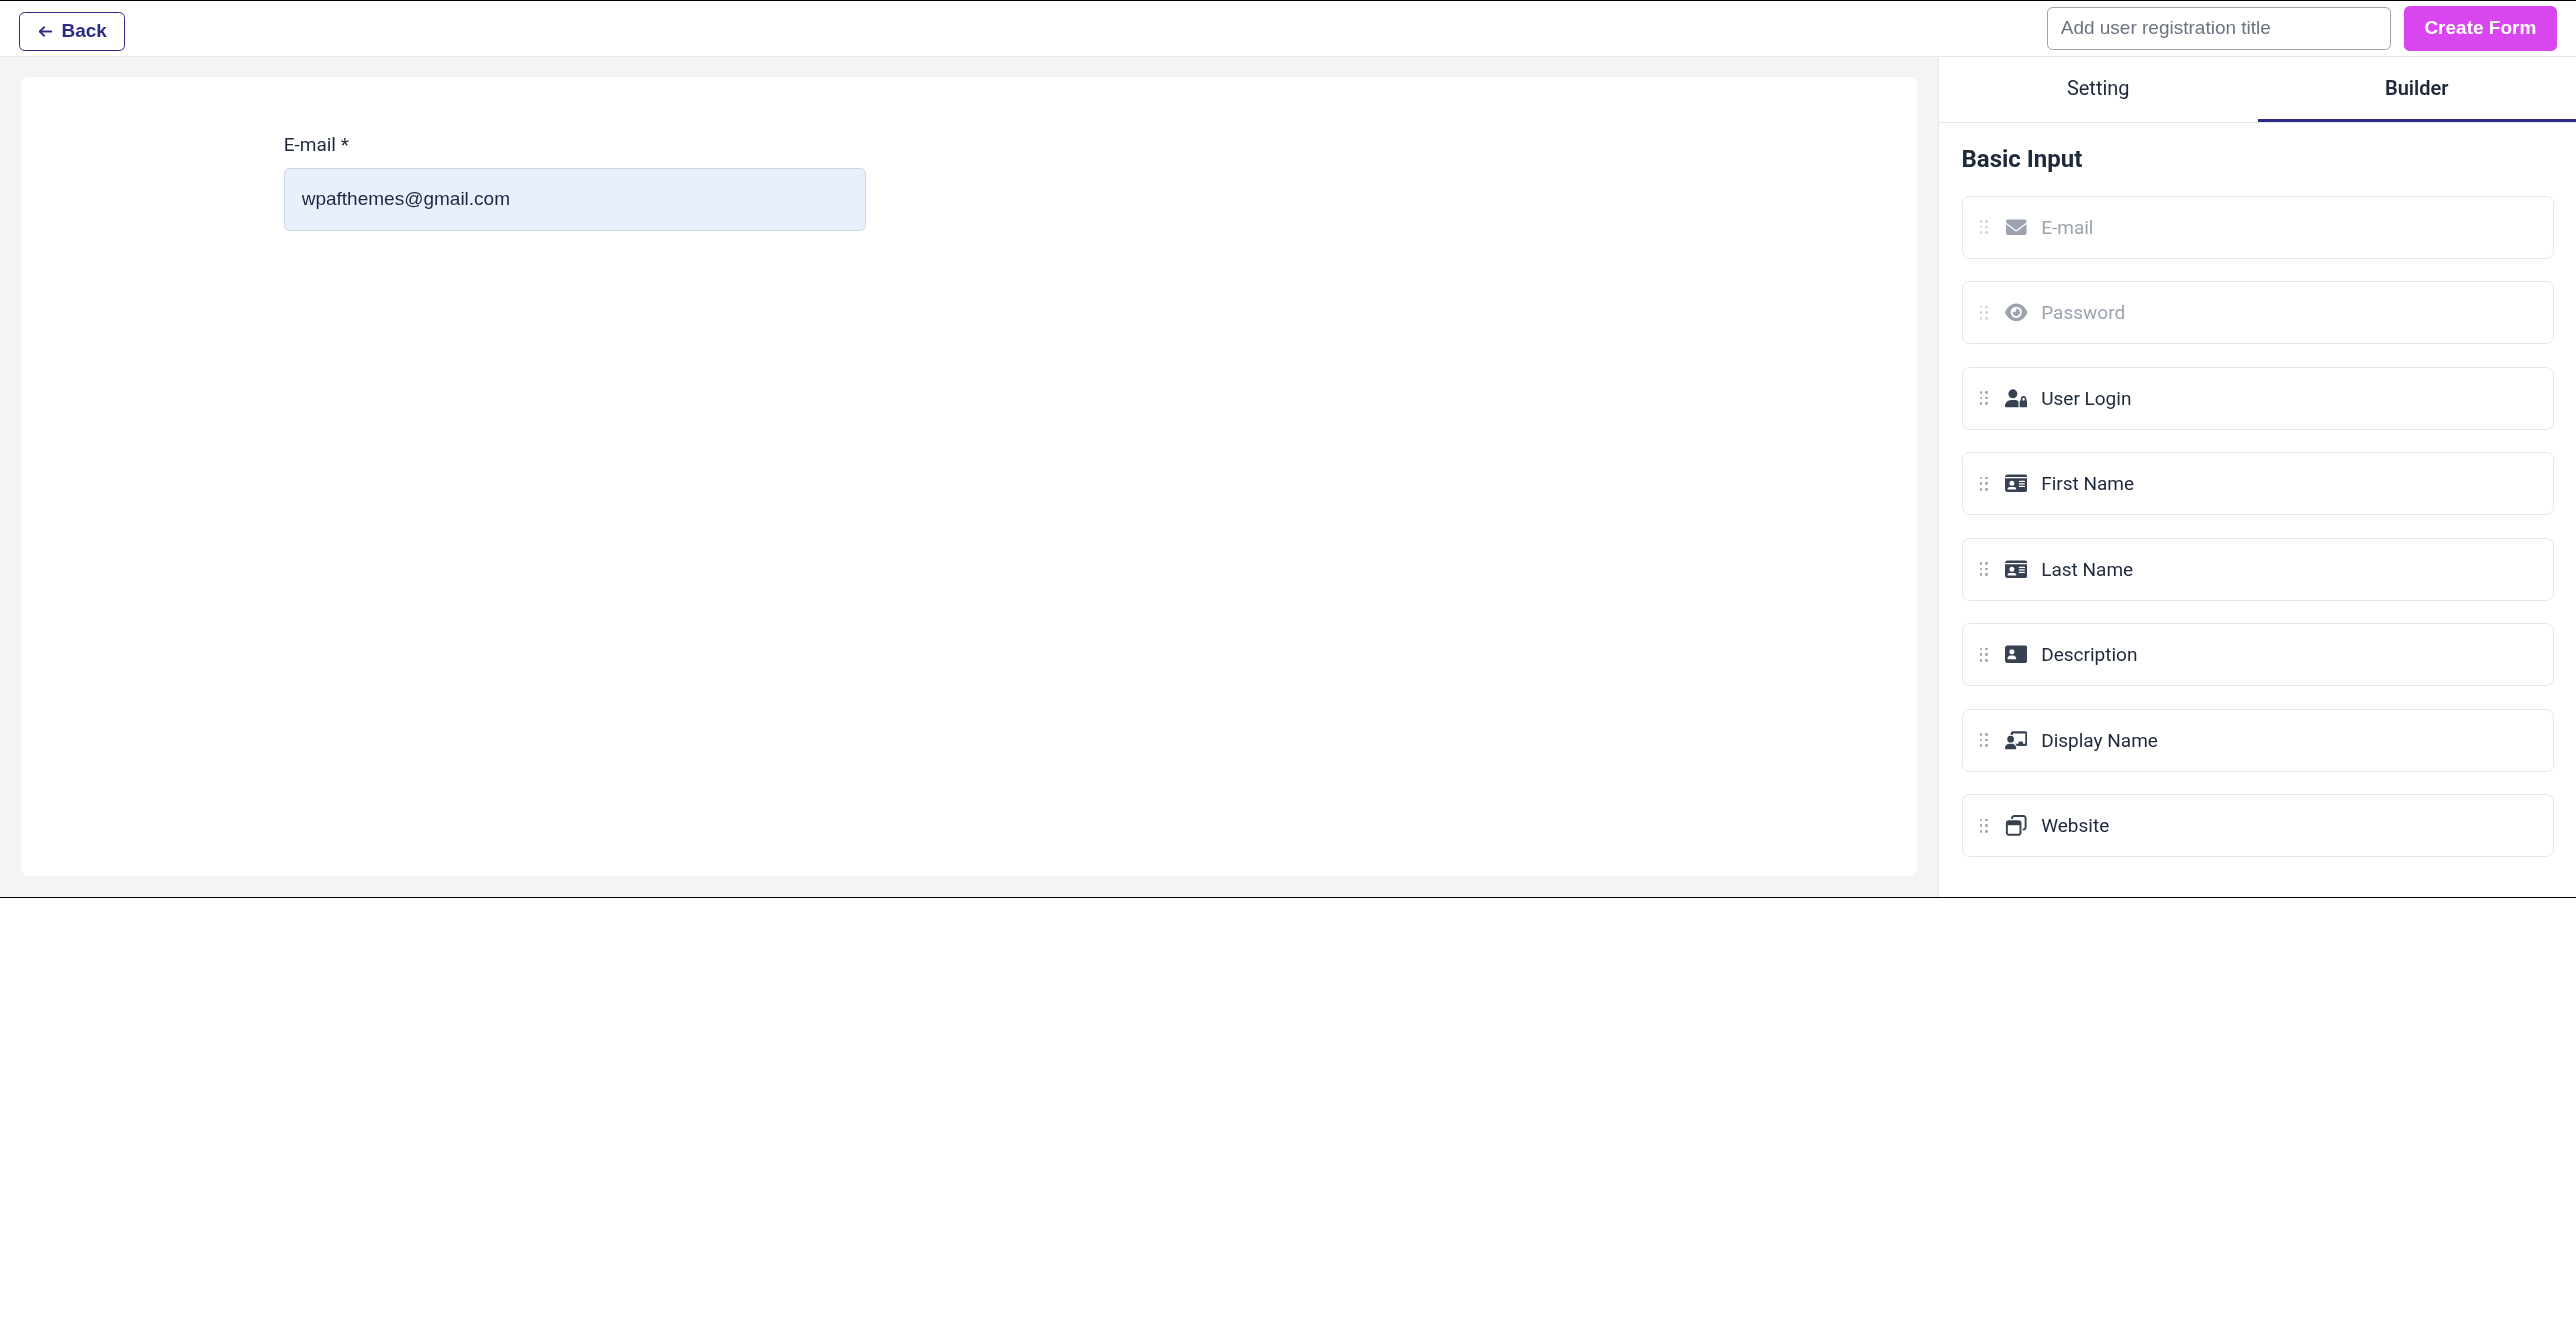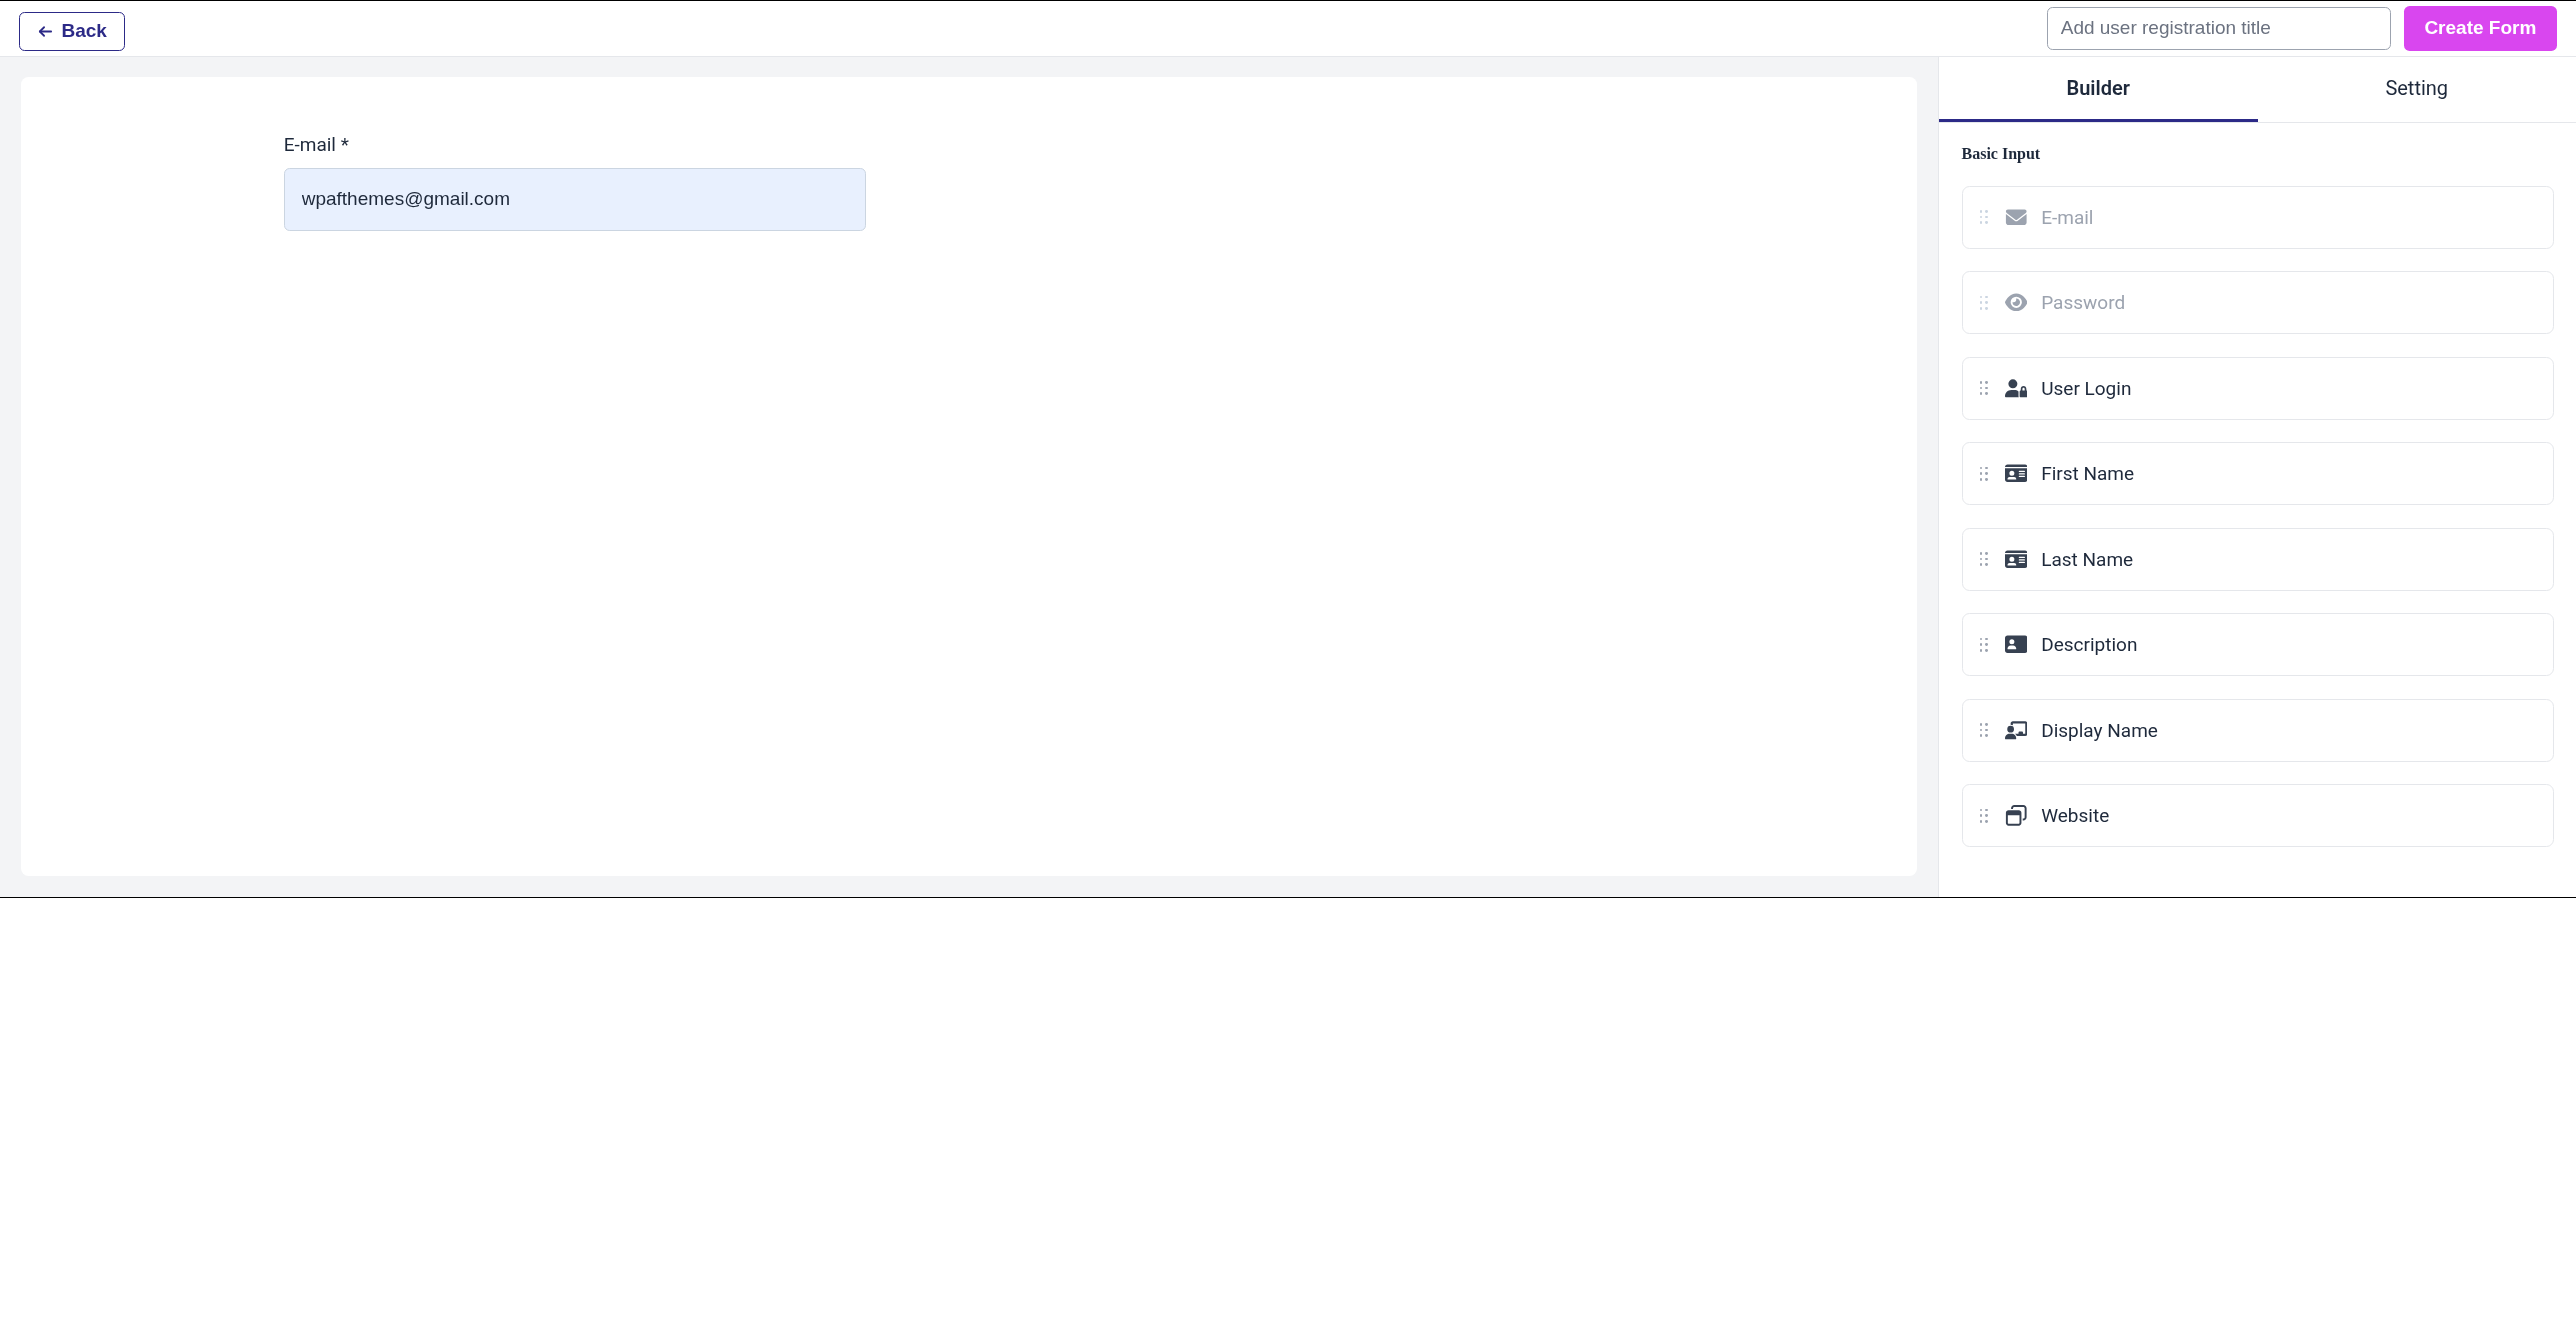--- a/index.html
+++ b/index.html
@@ -116,25 +116,24 @@
   border-bottom: 3.8px solid transparent;
 }
 .tab.active {
   font-weight: 600;
   border-bottom-color: #2c2a87;
 }
 .panel {
   padding: 22.5px;
 }
 .panel-title {
-  font-size: 16px;
+  font-size: 24px;
   font-weight: 700;
   color: #1e293b;
   margin-bottom: 22.5px;
-  font-family: Liberation Serif, serif;
 }
 .input-grid {
   display: grid;
   grid-template-columns: 1fr;
   gap: 22.5px;
 }
 .input-card {
   display: flex;
   align-items: center;
   gap: 13px;
@@ -201,22 +200,22 @@
     <div class="canvas">
       <div class="form-field">
         <label class="form-label">E-mail *</label>
         <input class="form-input" type="text" value="wpafthemes@gmail.com" style="">
       </div>
     </div>
   </div>
 
   <div class="sidebar">
     <div class="tabs">
+      <div class="tab">Setting</div>
       <div class="tab active">Builder</div>
-      <div class="tab">Setting</div>
     </div>
     <div class="panel">
       <div class="panel-title">Basic Input</div>
       <div class="input-grid">
 
         <div class="input-card disabled">
           <span class="drag-handle">
               <span class="row">
                 <span class="dot"></span>
                 <span class="dot"></span>

